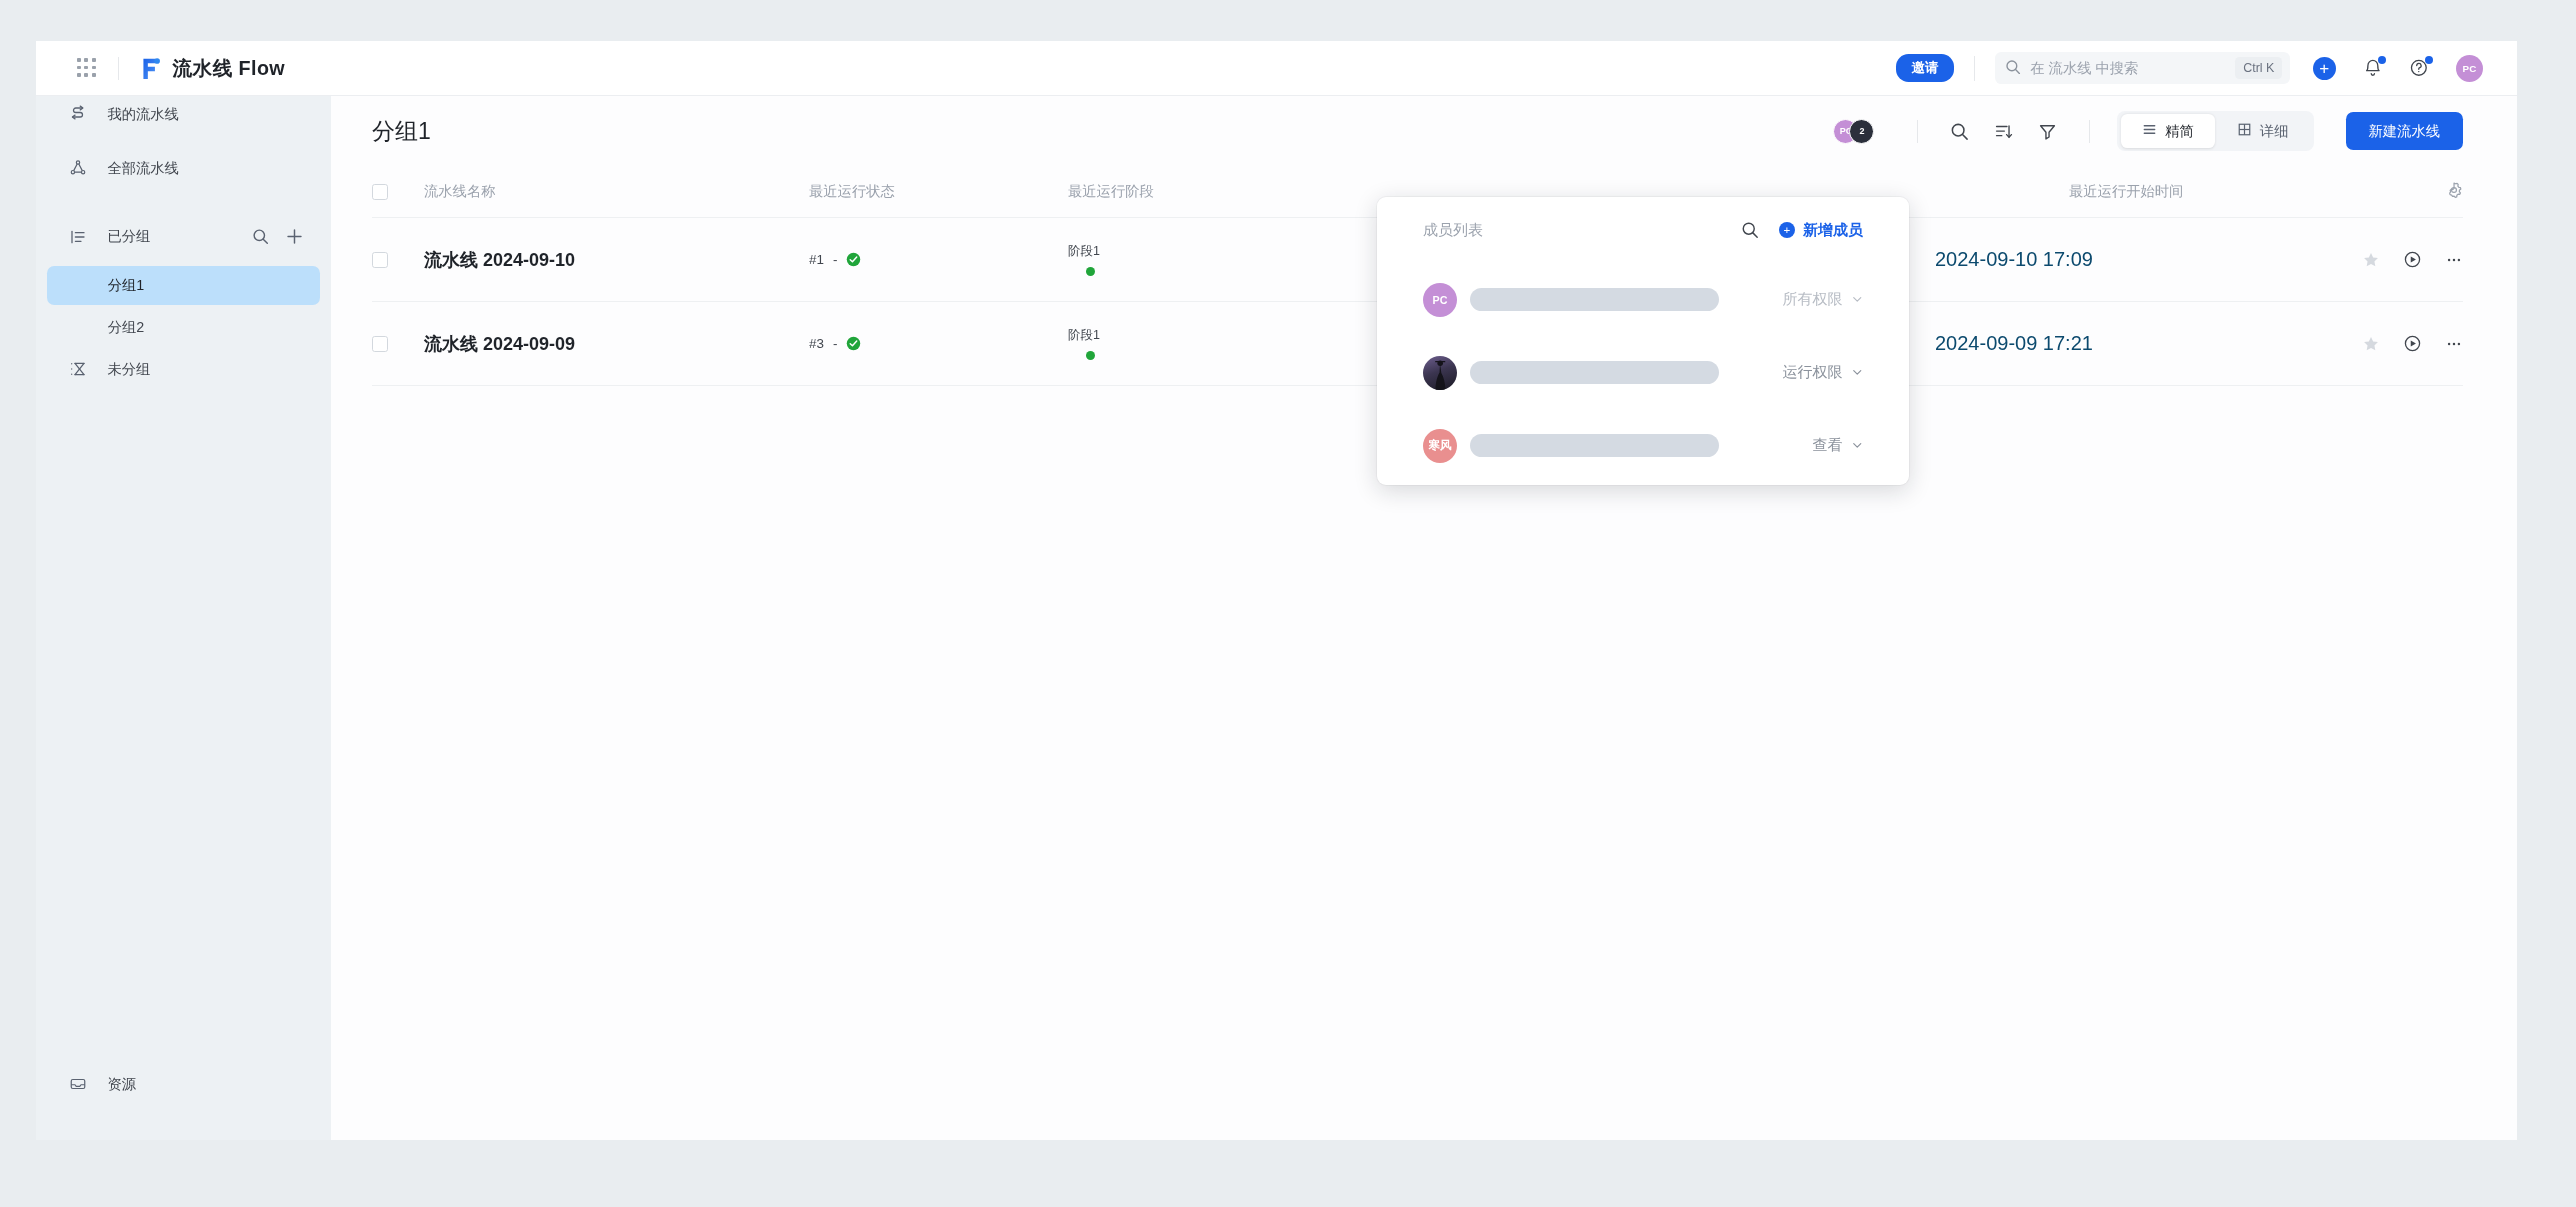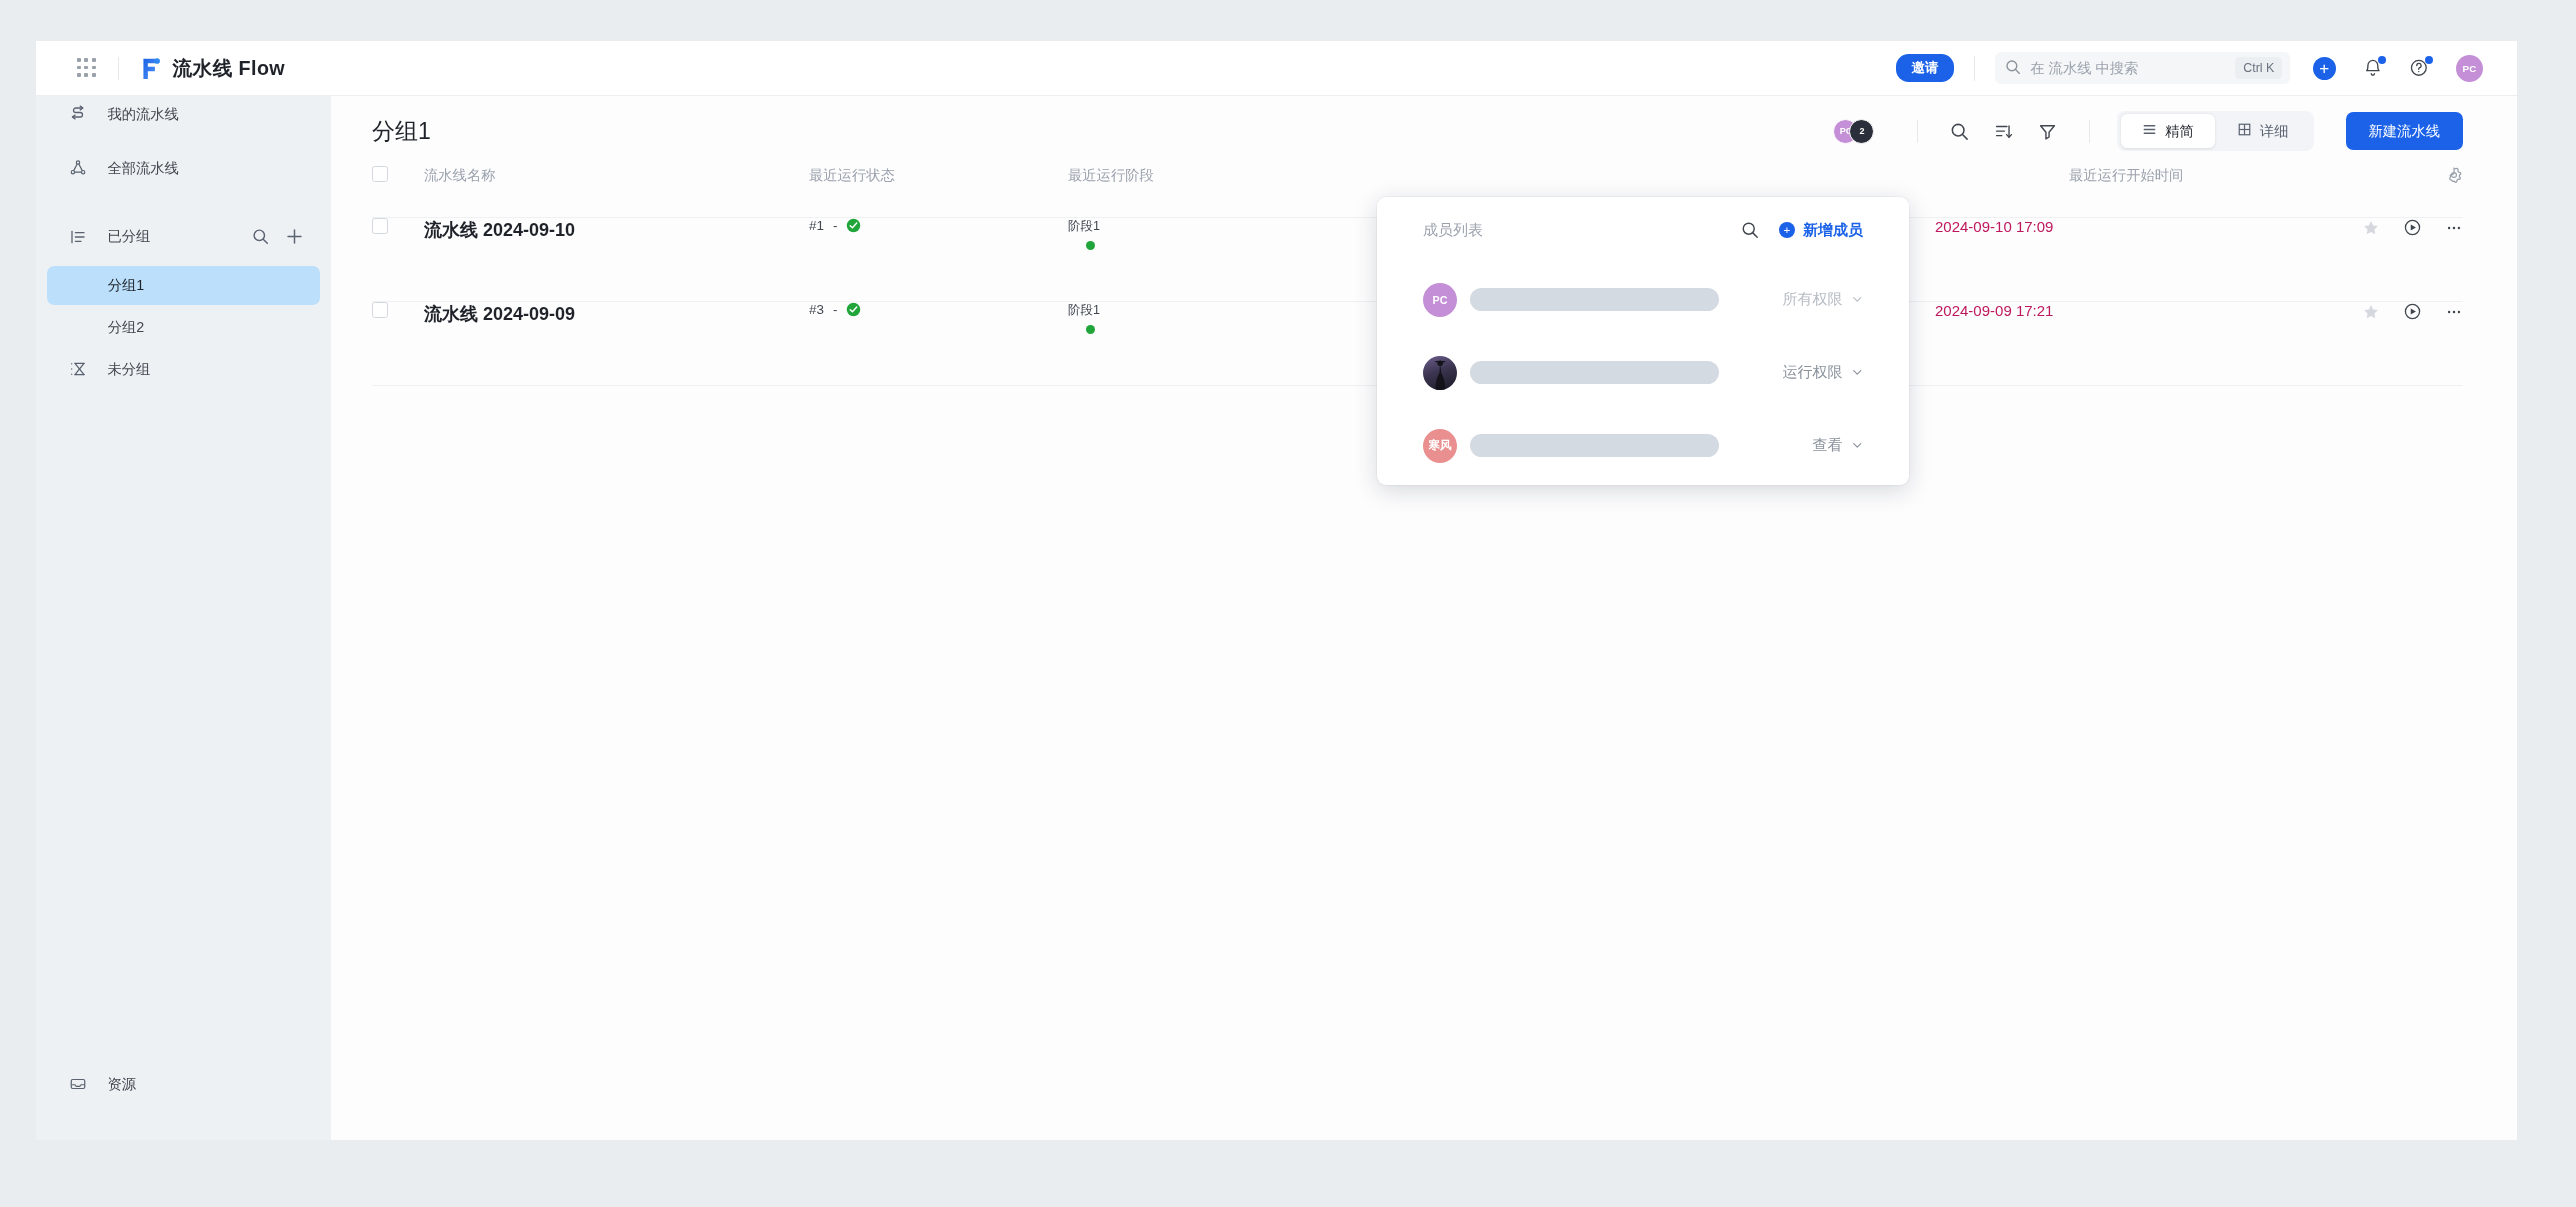--- a/index.html
+++ b/index.html
@@ -163,21 +163,21 @@
   .seg div.on { background:#fff; color:#1f2329; box-shadow: 0 0.9px 2.7px rgba(0,0,0,.10); }
   .primary-btn {
     background:#1b62e8; color:#fff; border:none; cursor:pointer;
     font-size: 14.3px; border-radius: 7.2px; padding: 9.8px 23px; margin-left: 32px;
     white-space: nowrap;
   }
 
   
   .tbl { padding: 0 54px 0 41px; position: relative; }
   .thead, .trow {
-    display: flex; align-items: flex-start;
+    display: flex; align-items: center;
     border-bottom: 0.9px solid #eef0f2;
   }
   .thead { height: 52px; }
   .trow { height: 84px; }
   .trow:last-child { border-bottom: 0.9px solid #eef0f2; }
   .cb {
     width: 16px; height: 16px; border: 0.9px solid #d3d8de;
     border-radius: 2.7px; background:#fff; flex:none; cursor:pointer;
   }
   .c-check { width: 52px; display:flex; align-items:center; }
@@ -186,21 +186,21 @@
   .c-stage { width: 385px; }
   .c-flex  { flex: 1; }
   .c-time  { width: 376px; }
   .c-act   { width: 152px; display:flex; align-items:center; justify-content:flex-end; gap: 23px;}
   .th { font-size: 14.3px; color: #9ba2ad; white-space: nowrap; }
   .td-name { font-size: 18px; color:#1f2329; font-weight: bold; white-space: nowrap;}
   .td-state { font-size: 13.4px; color:#41464e; display:flex; align-items:center; gap:9px; white-space: nowrap;}
   .td-stage { display:flex; flex-direction:column; align-items:flex-start; gap:6.3px; }
   .td-stage .lbl { font-size: 12.5px; color:#41464e; white-space: nowrap;}
   .stage-dot { width: 9px; height: 9px; border-radius: 50%; background:#20a53a; margin-left: 18px;}
-  .td-time { font-size: 15px; color:#be185d; white-space: nowrap;}
+  .td-time { font-size: 20px; color:#0c4a6e; white-space: nowrap;}
   .gear-cell { margin-left: auto; display:flex; align-items:center; }
   .act-ic { cursor:pointer; display:flex; }
 
   
   .popup {
     position:absolute; left: 1341px; top: 156px;
     width: 532px; height: 288px;
     background:#fff; border-radius: 9px;
     box-shadow: 0 5.4px 23px rgba(18,25,38,.16), 0 0 0 0.9px rgba(0,0,0,.035);
     z-index: 40;

